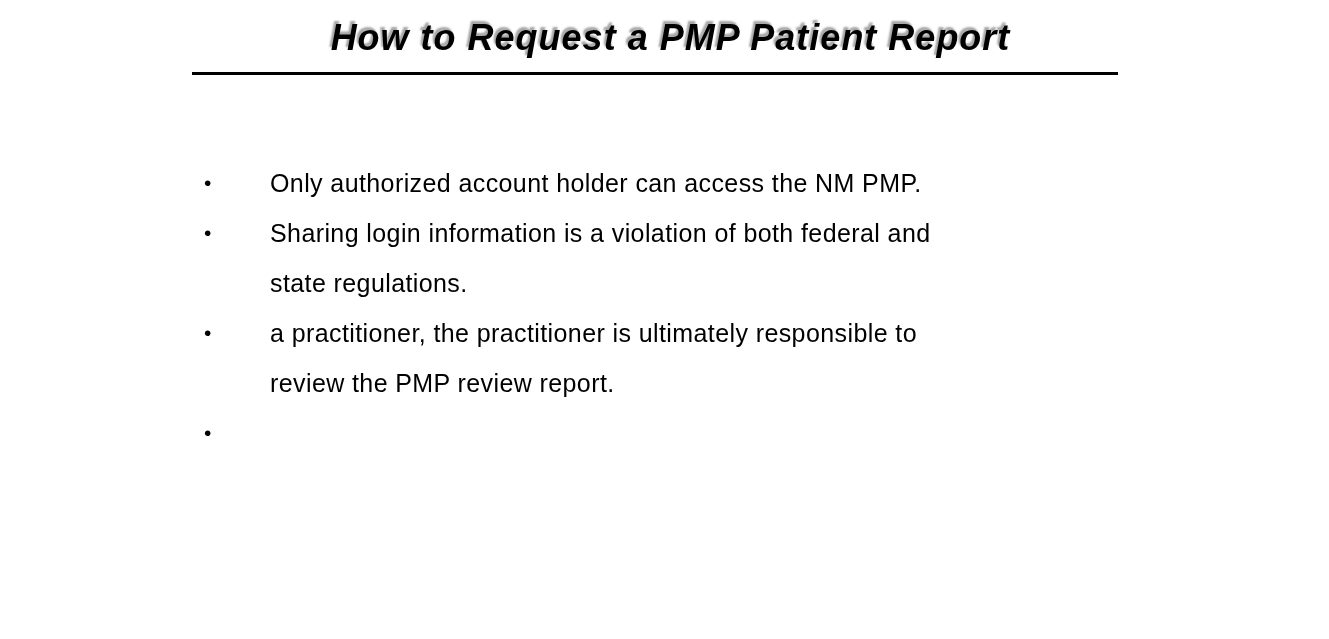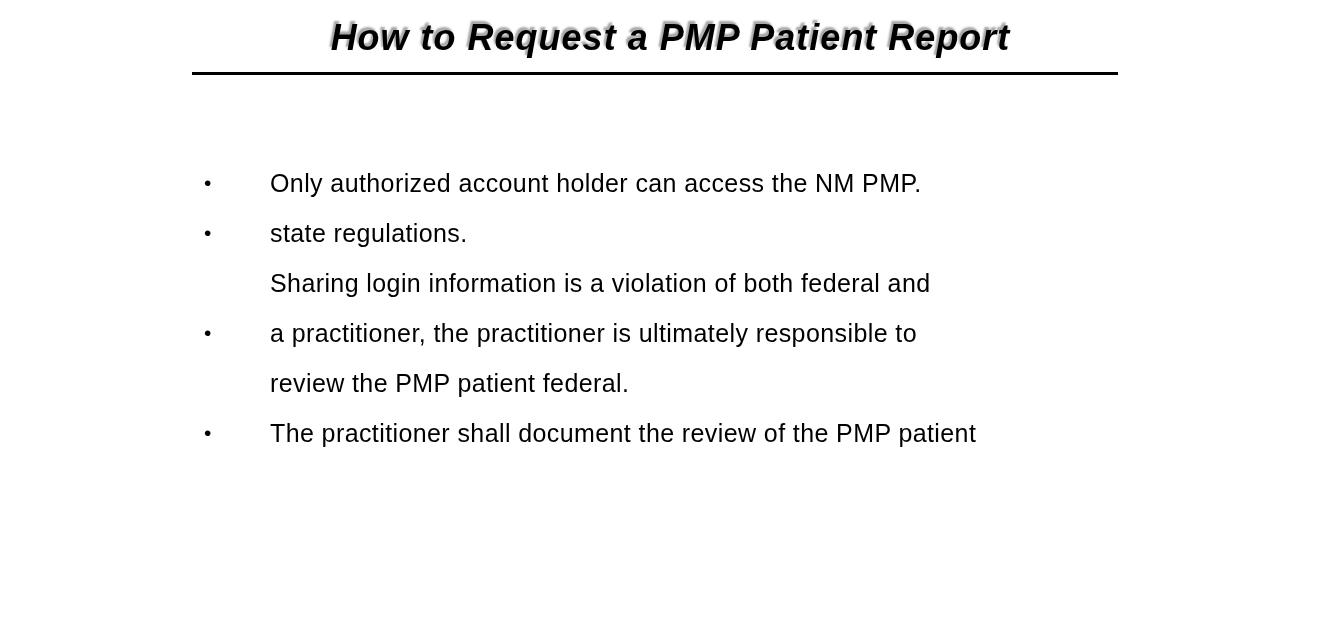--- a/index.html
+++ b/index.html
@@ -80,34 +80,33 @@
     <div class="bullet-item">
       <span class="bullet-marker">•</span>
       <div class="bullet-text">
         <div class="bullet-line">Only authorized account holder can access the NM PMP.</div>
       </div>
     </div>
 
     <div class="bullet-item">
       <span class="bullet-marker">•</span>
       <div class="bullet-text">
+        <div class="bullet-line">Sharing login information is a violation of both federal and</div>
         <div class="bullet-line">state regulations.</div>
-        <div class="bullet-line">Sharing login information is a violation of both federal and</div>
       </div>
     </div>
 
     <div class="bullet-item">
       <span class="bullet-marker">•</span>
       <div class="bullet-text">
         <div class="bullet-line">a practitioner, the practitioner is ultimately responsible to</div>
-        <div class="bullet-line">review the PMP patient federal.</div>
+        <div class="bullet-line">review the PMP review report.</div>
       </div>
     </div>
 
     <div class="bullet-item">
       <span class="bullet-marker">•</span>
       <div class="bullet-text">
-        <div class="bullet-line">The practitioner shall document the review of the PMP patient</div>
       </div>
     </div>
 
   </div>
 </div>
 
 </body></html>

